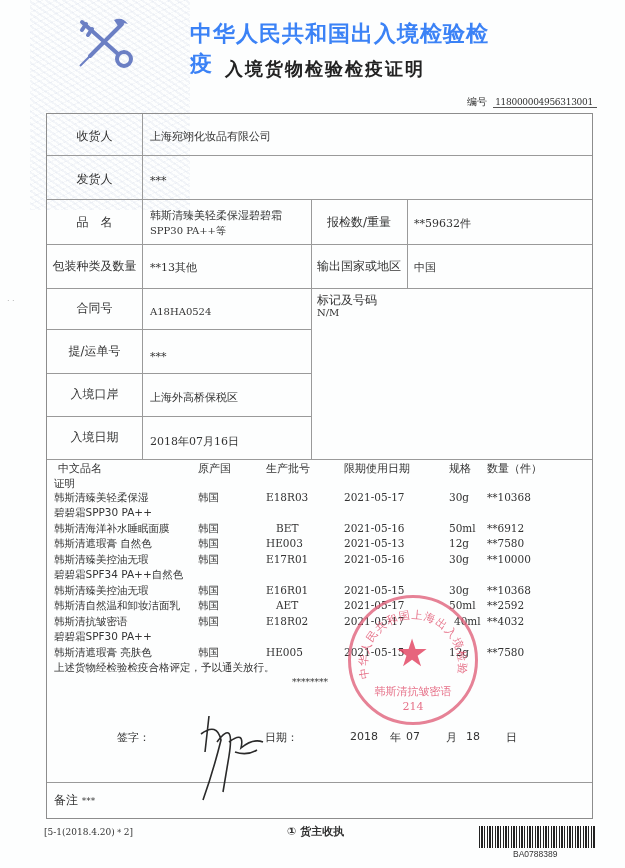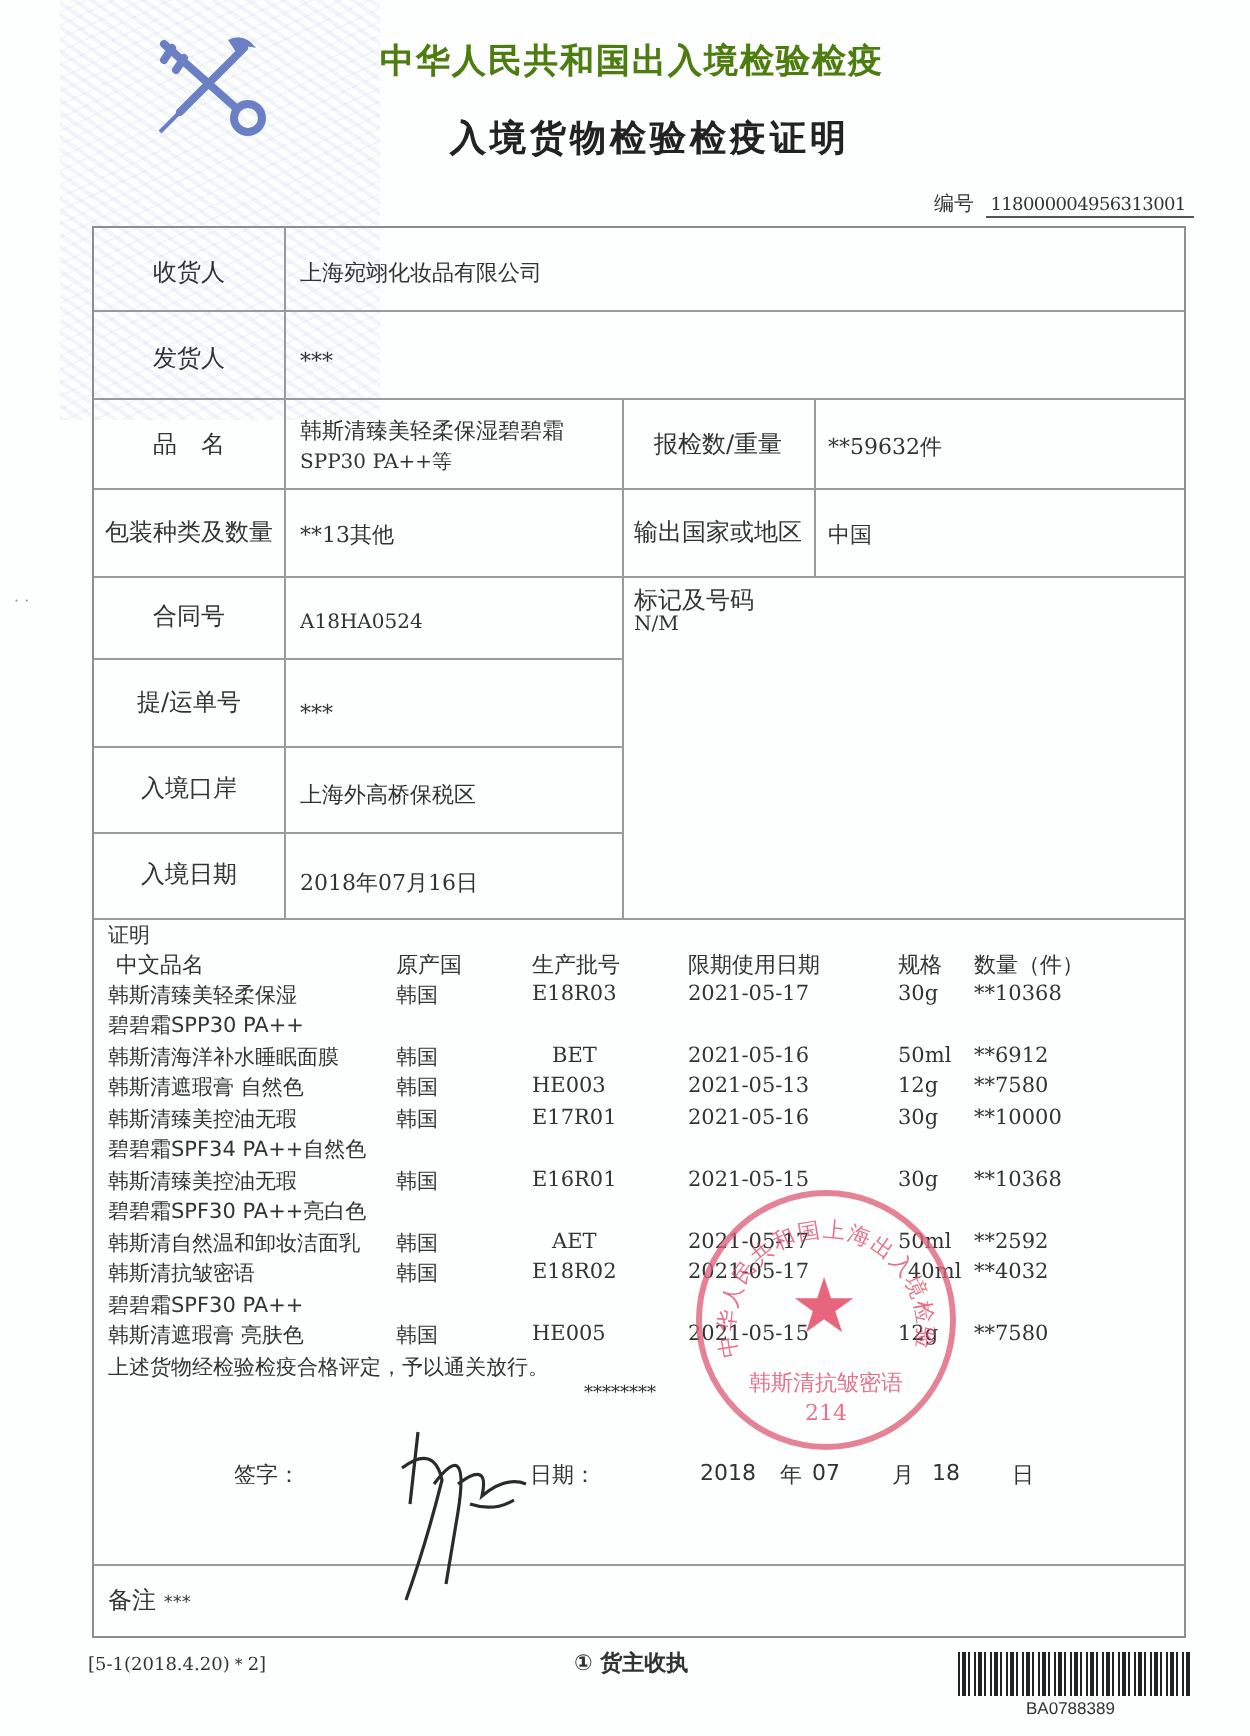--- a/index.html
+++ b/index.html
@@ -4,21 +4,21 @@
 <style>
   * { box-sizing: border-box; margin: 0; padding: 0; }
   html, body { width: 625px; height: 868px; background: #ffffff; overflow: hidden; }
   body { position: relative; font-family: "DejaVu Serif", "Liberation Serif", serif; color: #2a2a2a; }
   .page { position: absolute; left: 0; top: 0; width: 625px; height: 868px; background: #fdfefe; }
   .pattern { position: absolute; left: 30px; top: 0; width: 160px; height: 210px;
     background: repeating-linear-gradient(35deg, rgba(150,165,200,0.10) 0 2px, transparent 2px 5px),
                 repeating-linear-gradient(-25deg, rgba(150,165,200,0.08) 0 1px, transparent 1px 6px); }
   .logo { position: absolute; left: 72px; top: 14px; width: 68px; height: 55px; }
   .title1 { position: absolute; left: 190px; top: 19px; width: 300px; font-family: "DejaVu Sans", sans-serif;
-    font-size: 17px; font-weight: bold; letter-spacing: 1px; color: #4d7c0f; }
+    font-size: 22px; font-weight: bold; letter-spacing: 1px; color: #3b82f6; }
   .title2 { position: absolute; left: 225px; top: 57px; width: 220px; font-family: "DejaVu Sans", sans-serif;
     font-size: 18px; font-weight: bold; letter-spacing: 2px; color: #222; }
   .serial { position: absolute; left: 467px; top: 95px; font-size: 10px; color: #333; white-space: nowrap; }
   .serial-label { font-family: "DejaVu Sans", sans-serif; font-size: 10px; margin-right: 3px; }
   .serial-value { font-size: 9px; border-bottom: 1px solid #555; padding: 0 4px 0 2px; letter-spacing: -0.3px; }
 
   .tbl { position: absolute; left: 46px; top: 113px; width: 547px; height: 706px; border: 1px solid #8d8d8d; padding-left: 42px; }
   .hl { position: absolute; height: 1px; background: #9a9a9a; }
   .vl { position: absolute; width: 1px; background: #9a9a9a; }
   .lbl { position: absolute; font-family: "DejaVu Sans", sans-serif; font-size: 12px; color: #333; text-align: center; }
@@ -124,29 +124,29 @@
     <div class="lbl" style="left:0;top:315px;width:95px">入境日期</div>
     <div class="val" style="left:103px;top:320px">2018年07月16日</div>
 
     <div class="lbl" style="left:7px;top:678px;text-align:right">
       <span>备注</span>
       <span style="font-size:9px">***</span>
     </div>
   </div>
 
   <div class="list">
-    <div class="lrow cn" style="height:14px">证明</div>
     <div class="lrow hdr">
       <span class="c1" style="left:4px">中文品名</span>
       <span class="c2">原产国</span>
       <span class="c3">生产批号</span>
       <span class="c4">限期使用日期</span>
       <span class="c5">规格</span>
       <span class="c6">数量（件）</span>
     </div>
+    <div class="lrow cn" style="height:14px">证明</div>
     <div class="lrow">
       <span class="c1 cn">韩斯清臻美轻柔保湿</span>
       <span class="c2 cn">韩国</span>
       <span class="c3">E18R03</span>
       <span class="c4">2021-05-17</span>
       <span class="c5">30g</span>
       <span class="c6">**10368</span>
     </div>
     <div class="lrow">
       <span class="c1 cn">碧碧霜SPP30 PA++</span>
@@ -178,23 +178,20 @@
     <div class="lrow">
       <span class="c1 cn">碧碧霜SPF34 PA++自然色</span>
     </div>
     <div class="lrow">
       <span class="c1 cn">韩斯清臻美控油无瑕</span>
       <span class="c2 cn">韩国</span>
       <span class="c3">E16R01</span>
       <span class="c4">2021-05-15</span>
       <span class="c5">30g</span>
       <span class="c6">**10368</span>
-    </div>
-    <div class="lrow">
-      <span class="c1 cn">碧碧霜SPF30 PA++亮白色</span>
     </div>
     <div class="lrow">
       <span class="c1 cn">韩斯清自然温和卸妆洁面乳</span>
       <span class="c2 cn">韩国</span>
       <span class="c3" style="left:222px">AET</span>
       <span class="c4">2021-05-17</span>
       <span class="c5">50ml</span>
       <span class="c6">**2592</span>
     </div>
     <div class="lrow">

